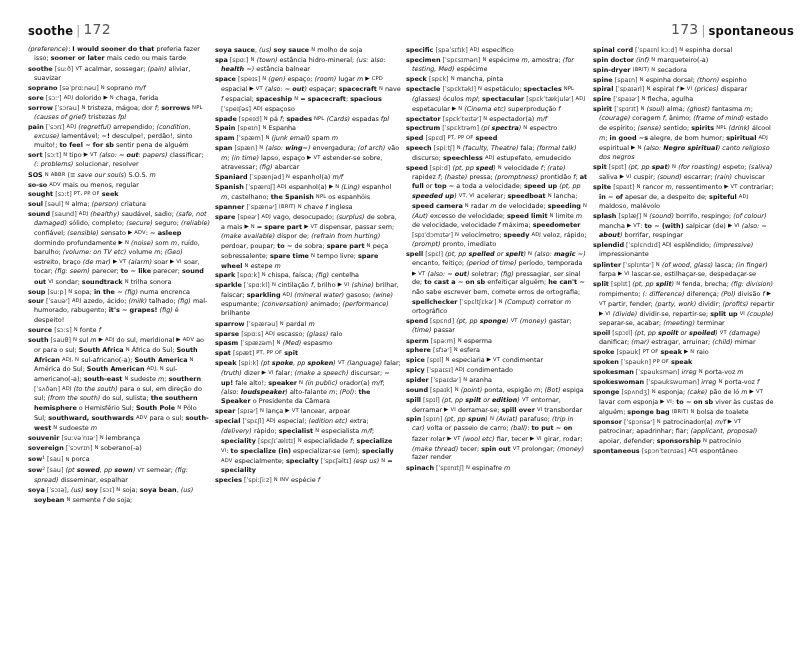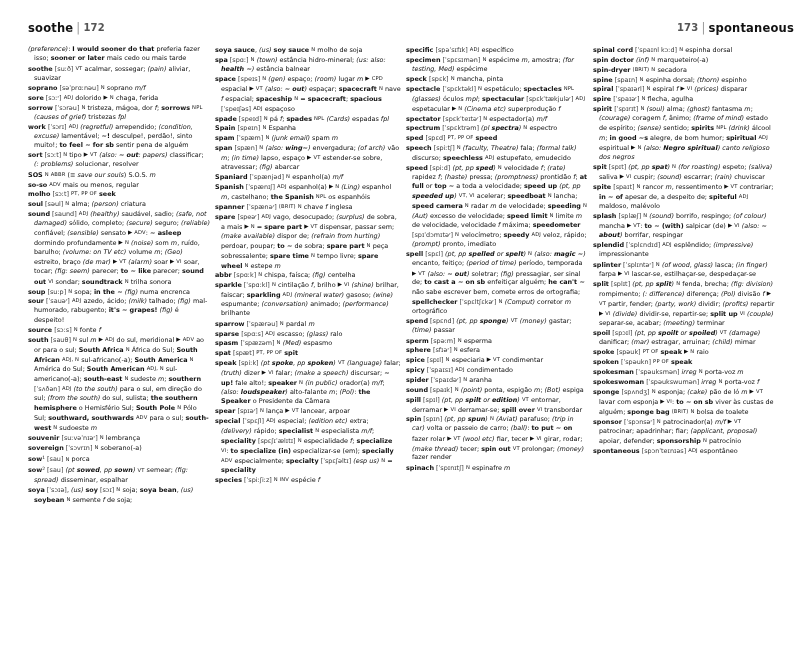--- a/index.html
+++ b/index.html
@@ -30,22 +30,22 @@
     white-space: nowrap;
   }
   .runhead.left { left: 28px; }
   .runhead.right { right: 16px; }
   .runhead .sep {
     color: #999;
     font-weight: normal;
     padding: 0 3px;
   }
   .runhead .folio {
-    font-size: 10px;
-    font-weight: bold;
+    font-size: 14px;
+    font-weight: normal;
     color: #555;
     vertical-align: 1px;
   }
   
   .columns {
     position: absolute;
     top: 45px;
     left: 28px;
     width: 762px;
     height: 595px;
@@ -93,25 +93,25 @@
     <span class="folio">173</span><span class="sep">|</span><span>spontaneous</span>
   </div>
 
   <div class="columns">
     <div class="col" id="col-0">
         <div class="entry"><span class="it">(preference)</span>: <b>I would sooner do that</b> preferia fazer isso; <b>sooner or later</b> mais cedo ou mais tarde</div>
         <div class="entry"><span class="hw">soothe</span> <span class="ipa">[suːð]</span> <span class="pos">vt</span> acalmar, sossegar; <span class="it">(pain)</span> aliviar, suavizar</div>
         <div class="entry"><span class="hw">soprano</span> <span class="ipa">[səˈprɑːnəu]</span> <span class="pos">n</span> soprano <span class="it">m/f</span></div>
         <div class="entry"><span class="hw">sore</span> <span class="ipa">[sɔːʳ]</span> <span class="pos">adj</span> dolorido <span class="arrow">▶</span> <span class="pos">n</span> chaga, ferida</div>
         <div class="entry"><span class="hw">sorrow</span> <span class="ipa">[ˈsɔrəu]</span> <span class="pos">n</span> tristeza, mágoa, dor <span class="it">f</span>; <b>sorrows</b> <span class="pos">npl</span> <span class="it">(causes of grief)</span> tristezas <span class="it">fpl</span></div>
-        <div class="entry"><span class="hw">work</span> <span class="ipa">[ˈsɔrɪ]</span> <span class="pos">adj</span> <span class="it">(regretful)</span> arrependido; <span class="it">(condition, excuse)</span> lamentável; <b>~!</b> desculpe!, perdão!, sinto muito!; <b>to feel ~ for sb</b> sentir pena de alguém</div>
+        <div class="entry"><span class="hw">pain</span> <span class="ipa">[ˈsɔrɪ]</span> <span class="pos">adj</span> <span class="it">(regretful)</span> arrependido; <span class="it">(condition, excuse)</span> lamentável; <b>~!</b> desculpe!, perdão!, sinto muito!; <b>to feel ~ for sb</b> sentir pena de alguém</div>
         <div class="entry"><span class="hw">sort</span> <span class="ipa">[sɔːt]</span> <span class="pos">n</span> tipo <span class="arrow">▶</span> <span class="pos">vt</span> <span class="it">(also: <b>~ out</b>: papers)</span> classificar; <span class="it">(: problems)</span> solucionar, resolver</div>
         <div class="entry"><span class="hw">SOS</span> <span class="pos">n abbr</span> (≡ <span class="it">save our souls</span>) S.O.S. <span class="it">m</span></div>
         <div class="entry"><span class="hw">so-so</span> <span class="pos">adv</span> mais ou menos, regular</div>
-        <div class="entry"><span class="hw">molho</span> <span class="ipa">[sɔːt]</span> <span class="pos">pt, pp of</span> <b>seek</b></div>
+        <div class="entry"><span class="hw">sought</span> <span class="ipa">[sɔːt]</span> <span class="pos">pt, pp of</span> <b>seek</b></div>
         <div class="entry"><span class="hw">soul</span> <span class="ipa">[səul]</span> <span class="pos">n</span> alma; <span class="it">(person)</span> criatura</div>
         <div class="entry"><span class="hw">sound</span> <span class="ipa">[saund]</span> <span class="pos">adj</span> <span class="it">(healthy)</span> saudável, sadio; <span class="it">(safe, not damaged)</span> sólido, completo; <span class="it">(secure)</span> seguro; <span class="it">(reliable)</span> confiável; <span class="it">(sensible)</span> sensato <span class="arrow">▶</span> <span class="pos">adv</span>: <b>~ asleep</b> dormindo profundamente <span class="arrow">▶</span> <span class="pos">n</span> <span class="it">(noise)</span> som <span class="it">m</span>, ruído, barulho; <span class="it">(volume: on TV etc)</span> volume <span class="it">m</span>; <span class="it">(Geo)</span> estreito, braço <span class="it">(de mar)</span> <span class="arrow">▶</span> <span class="pos">vt</span> <span class="it">(alarm)</span> soar <span class="arrow">▶</span> <span class="pos">vi</span> soar, tocar; <span class="it">(fig: seem)</span> parecer; <b>to ~ like</b> parecer; <b>sound out</b> <span class="pos">vi</span> sondar; <b>soundtrack</b> <span class="pos">n</span> trilha sonora</div>
         <div class="entry"><span class="hw">soup</span> <span class="ipa">[suːp]</span> <span class="pos">n</span> sopa; <b>in the ~</b> <span class="it">(fig)</span> numa encrenca</div>
         <div class="entry"><span class="hw">sour</span> <span class="ipa">[ˈsauəʳ]</span> <span class="pos">adj</span> azedo, ácido; <span class="it">(milk)</span> talhado; <span class="it">(fig)</span> mal-humorado, rabugento; <b>it's ~ grapes!</b> <span class="it">(fig)</span> é despeito!</div>
         <div class="entry"><span class="hw">source</span> <span class="ipa">[sɔːs]</span> <span class="pos">n</span> fonte <span class="it">f</span></div>
         <div class="entry"><span class="hw">south</span> <span class="ipa">[sauθ]</span> <span class="pos">n</span> sul <span class="it">m</span> <span class="arrow">▶</span> <span class="pos">adj</span> do sul, meridional <span class="arrow">▶</span> <span class="pos">adv</span> ao or para o sul; <b>South Africa</b> <span class="pos">n</span> África do Sul; <b>South African</b> <span class="pos">adj, n</span> sul-africano(-a); <b>South America</b> <span class="pos">n</span> América do Sul; <b>South American</b> <span class="pos">adj, n</span> sul-americano(-a); <b>south-east</b> <span class="pos">n</span> sudeste <span class="it">m</span>; <b>southern</b> <span class="ipa">[ˈsʌðən]</span> <span class="pos">adj</span> <span class="it">(to the south)</span> para o sul, em direção do sul; <span class="it">(from the south)</span> do sul, sulista; <b>the southern hemisphere</b> o Hemisfério Sul; <b>South Pole</b> <span class="pos">n</span> Pólo Sul; <b>southward, southwards</b> <span class="pos">adv</span> para o sul; <b>south-west</b> <span class="pos">n</span> sudoeste <span class="it">m</span></div>
         <div class="entry"><span class="hw">souvenir</span> <span class="ipa">[suːvəˈnɪəʳ]</span> <span class="pos">n</span> lembrança</div>
         <div class="entry"><span class="hw">sovereign</span> <span class="ipa">[ˈsɔvrɪn]</span> <span class="pos">n</span> soberano(-a)</div>
         <div class="entry"><span class="hw">sow</span><sup>1</sup> <span class="ipa">[sau]</span> <span class="pos">n</span> porca</div>
         <div class="entry"><span class="hw">sow</span><sup>2</sup> <span class="ipa">[sau]</span> <span class="it">(pt <b>sowed</b>, pp <b>sown</b>)</span> <span class="pos">vt</span> semear; <span class="it">(fig: spread)</span> disseminar, espalhar</div>
@@ -122,21 +122,21 @@
         <div class="entry"><span class="hw">spa</span> <span class="ipa">[spɑː]</span> <span class="pos">n</span> <span class="it">(town)</span> estância hidro-mineral; <span class="it">(us: also: <b>health ~</b>)</span> estância balnear</div>
         <div class="entry"><span class="hw">space</span> <span class="ipa">[speɪs]</span> <span class="pos">n</span> <span class="it">(gen)</span> espaço; <span class="it">(room)</span> lugar <span class="it">m</span> <span class="arrow">▶</span> <span class="pos">cpd</span> espacial <span class="arrow">▶</span> <span class="pos">vt</span> <span class="it">(also: <b>~ out</b>)</span> espaçar; <b>spacecraft</b> <span class="pos">n</span> nave <span class="it">f</span> espacial; <b>spaceship</b> <span class="pos">n</span> = <b>spacecraft</b>; <b>spacious</b> <span class="ipa">[ˈspeɪʃəs]</span> <span class="pos">adj</span> espaçoso</div>
         <div class="entry"><span class="hw">spade</span> <span class="ipa">[speɪd]</span> <span class="pos">n</span> pá <span class="it">f</span>; <b>spades</b> <span class="pos">npl</span> <span class="it">(Cards)</span> espadas <span class="it">fpl</span></div>
         <div class="entry"><span class="hw">Spain</span> <span class="ipa">[speɪn]</span> <span class="pos">n</span> Espanha</div>
         <div class="entry"><span class="hw">spam</span> <span class="ipa">[ˈspæm]</span> <span class="pos">n</span> <span class="it">(junk email)</span> spam <span class="it">m</span></div>
         <div class="entry"><span class="hw">span</span> <span class="ipa">[spæn]</span> <span class="pos">n</span> <span class="it">(also: <b>wing~</b>)</span> envergadura; <span class="it">(of arch)</span> vão <span class="it">m</span>; <span class="it">(in time)</span> lapso, espaço <span class="arrow">▶</span> <span class="pos">vt</span> estender-se sobre, atravessar; <span class="it">(fig)</span> abarcar</div>
         <div class="entry"><span class="hw">Spaniard</span> <span class="ipa">[ˈspænjəd]</span> <span class="pos">n</span> espanhol(a) <span class="it">m/f</span></div>
         <div class="entry"><span class="hw">Spanish</span> <span class="ipa">[ˈspænɪʃ]</span> <span class="pos">adj</span> espanhol(a) <span class="arrow">▶</span> <span class="pos">n</span> <span class="it">(Ling)</span> espanhol <span class="it">m</span>, castelhano; <b>the Spanish</b> <span class="pos">npl</span> os espanhóis</div>
         <div class="entry"><span class="hw">spanner</span> <span class="ipa">[ˈspænəʳ]</span> <span class="pos">(brit)</span> <span class="pos">n</span> chave <span class="it">f</span> inglesa</div>
         <div class="entry"><span class="hw">spare</span> <span class="ipa">[speəʳ]</span> <span class="pos">adj</span> vago, desocupado; <span class="it">(surplus)</span> de sobra, a mais <span class="arrow">▶</span> <span class="pos">n</span> = <b>spare part</b> <span class="arrow">▶</span> <span class="pos">vt</span> dispensar, passar sem; <span class="it">(make available)</span> dispor de; <span class="it">(refrain from hurting)</span> perdoar, poupar; <b>to ~</b> de sobra; <b>spare part</b> <span class="pos">n</span> peça sobressalente; <b>spare time</b> <span class="pos">n</span> tempo livre; <b>spare wheel</b> <span class="pos">n</span> estepe <span class="it">m</span></div>
-        <div class="entry"><span class="hw">abbr</span> <span class="ipa">[spɑːk]</span> <span class="pos">n</span> chispa, faísca; <span class="it">(fig)</span> centelha</div>
+        <div class="entry"><span class="hw">spark</span> <span class="ipa">[spɑːk]</span> <span class="pos">n</span> chispa, faísca; <span class="it">(fig)</span> centelha</div>
         <div class="entry"><span class="hw">sparkle</span> <span class="ipa">[ˈspɑːkl]</span> <span class="pos">n</span> cintilação <span class="it">f</span>, brilho <span class="arrow">▶</span> <span class="pos">vi</span> <span class="it">(shine)</span> brilhar, faiscar; <b>sparkling</b> <span class="pos">adj</span> <span class="it">(mineral water)</span> gasoso; <span class="it">(wine)</span> espumante; <span class="it">(conversation)</span> animado; <span class="it">(performance)</span> brilhante</div>
         <div class="entry"><span class="hw">sparrow</span> <span class="ipa">[ˈspærəu]</span> <span class="pos">n</span> pardal <span class="it">m</span></div>
         <div class="entry"><span class="hw">sparse</span> <span class="ipa">[spɑːs]</span> <span class="pos">adj</span> escasso; <span class="it">(glass)</span> ralo</div>
         <div class="entry"><span class="hw">spasm</span> <span class="ipa">[ˈspæzəm]</span> <span class="pos">n</span> <span class="it">(Med)</span> espasmo</div>
         <div class="entry"><span class="hw">spat</span> <span class="ipa">[spæt]</span> <span class="pos">pt, pp of</span> <b>spit</b></div>
         <div class="entry"><span class="hw">speak</span> <span class="ipa">[spiːk]</span> <span class="it">(pt <b>spoke</b>, pp <b>spoken</b>)</span> <span class="pos">vt</span> <span class="it">(language)</span> falar; <span class="it">(truth)</span> dizer <span class="arrow">▶</span> <span class="pos">vi</span> falar; <span class="it">(make a speech)</span> discursar; <b>~ up!</b> fale alto!; <b>speaker</b> <span class="pos">n</span> <span class="it">(in public)</span> orador(a) <span class="it">m/f</span>; <span class="it">(also: <b>loudspeaker</b>)</span> alto-falante <span class="it">m</span>; <span class="it">(Pol)</span>: <b>the Speaker</b> o Presidente da Câmara</div>
         <div class="entry"><span class="hw">spear</span> <span class="ipa">[spɪəʳ]</span> <span class="pos">n</span> lança <span class="arrow">▶</span> <span class="pos">vt</span> lancear, arpoar</div>
         <div class="entry"><span class="hw">special</span> <span class="ipa">[ˈspɛʃl]</span> <span class="pos">adj</span> especial; <span class="it">(edition etc)</span> extra; <span class="it">(delivery)</span> rápido; <b>specialist</b> <span class="pos">n</span> especialista <span class="it">m/f</span>; <b>speciality</b> <span class="ipa">[spɛʃɪˈælɪtɪ]</span> <span class="pos">n</span> especialidade <span class="it">f</span>; <b>specialize</b> <span class="pos">vi</span>: <b>to specialize (in)</b> especializar-se (em); <b>specially</b> <span class="pos">adv</span> especialmente; <b>specialty</b> <span class="ipa">[ˈspɛʃəltɪ]</span> <span class="it">(esp us)</span> <span class="pos">n</span> = <b>speciality</b></div>
         <div class="entry"><span class="hw">species</span> <span class="ipa">[ˈspiːʃiːz]</span> <span class="pos">n inv</span> espécie <span class="it">f</span></div>
       </div>

